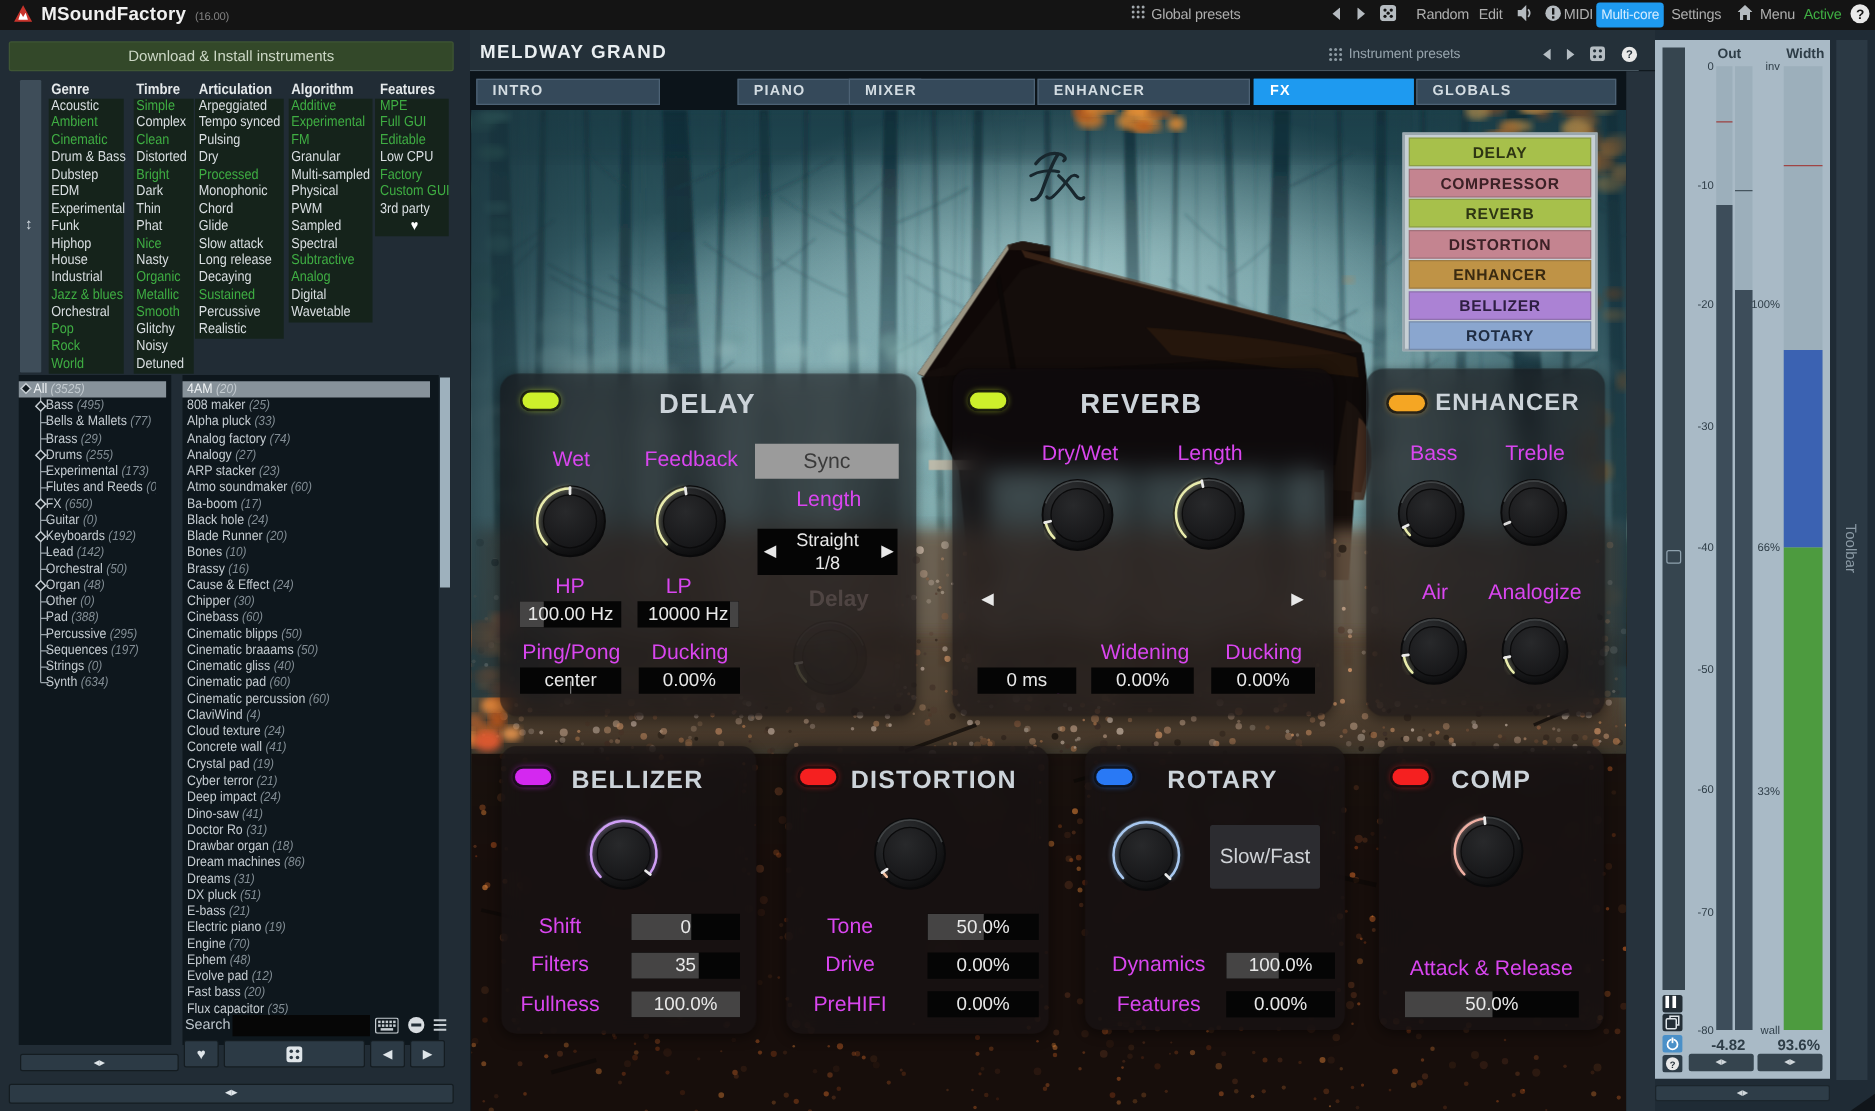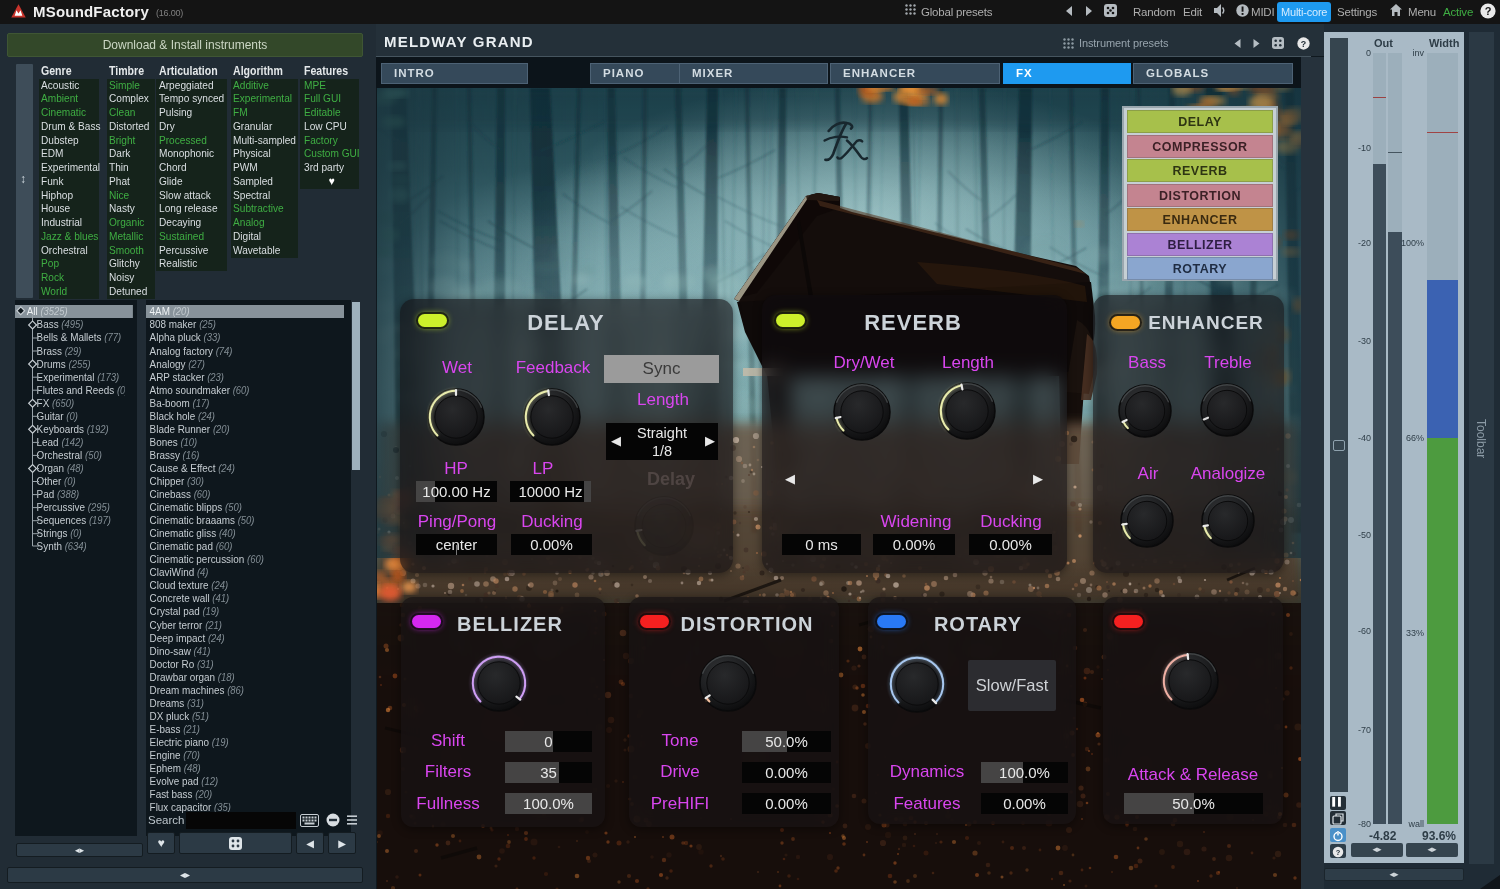--- a/index.html
+++ b/index.html
@@ -2949,20 +2949,21 @@
 <div class="abs plab" style="left:470px;top:706px;font-size:17px;">Features</div>
 <div class="abs vbox" style="left:604px;top:674px;width:87px;height:21px;">
           <div style="position:absolute;left:0;top:0;width:48%;height:100%;background:#454444;"></div>
           <div style="position:absolute;left:0;top:0;width:100%;height:100%;text-align:center;line-height:21px;font-size:15px;">100.0%</div>
         </div>
 <div class="abs vbox" style="left:604px;top:705px;width:87px;height:21px;">
           <div style="position:absolute;left:0;top:0;width:100%;height:100%;text-align:center;line-height:21px;font-size:15px;">0.00%</div>
         </div>
 <div class="abs panel2" style="left:726px;top:509px;width:180px;height:227px;"></div>
 <div class="abs led" style="left:737px;top:527px;background:#f52020;box-shadow:0 0 0 2px rgba(8,8,10,0.7), 0 0 6px #f52020;"></div>
+<div class="abs ptitle" style="left:666px;top:525px;font-size:20px;">COMP</div>
 <svg class="abs" style="left:776px;top:556px;" width="74" height="74" viewBox="-37 -37 74 74">
           <circle cx="0" cy="0" r="28" fill="url(#kb)"></circle>
           <circle cx="0" cy="0" r="28" fill="none" stroke="#0a0a0b" stroke-width="1.5"></circle>
           <path d="M-25.56 -9.30 A27.2 27.2 0 0 1 25.56 -9.30" stroke="#63676a" stroke-width="1.4" fill="none" opacity="0.55"></path>
           <circle cx="0" cy="0" r="21.2" fill="url(#kf)" stroke="#0a0a0b" stroke-width="1"></circle>
           <path d="M-18.53 18.53 A26.2 26.2 0 0 1 -2.28 -26.10" stroke="#f0b0a4" stroke-width="4.5" fill="none" opacity="0.28" filter="url(#kblur)"></path>
           <path d="M-18.53 18.53 A26.2 26.2 0 0 1 -2.28 -26.10" stroke="#f0b0a4" stroke-width="2" fill="none" stroke-linecap="round"></path>
           <line x1="-1.9" y1="-22.0" x2="-2.4" y2="-26.9" stroke="#e8e8e8" stroke-width="2.2" stroke-linecap="round"></line>
         </svg>
 <div class="abs plab" style="left:736px;top:677px;font-size:17px;">Attack &amp; Release</div>

